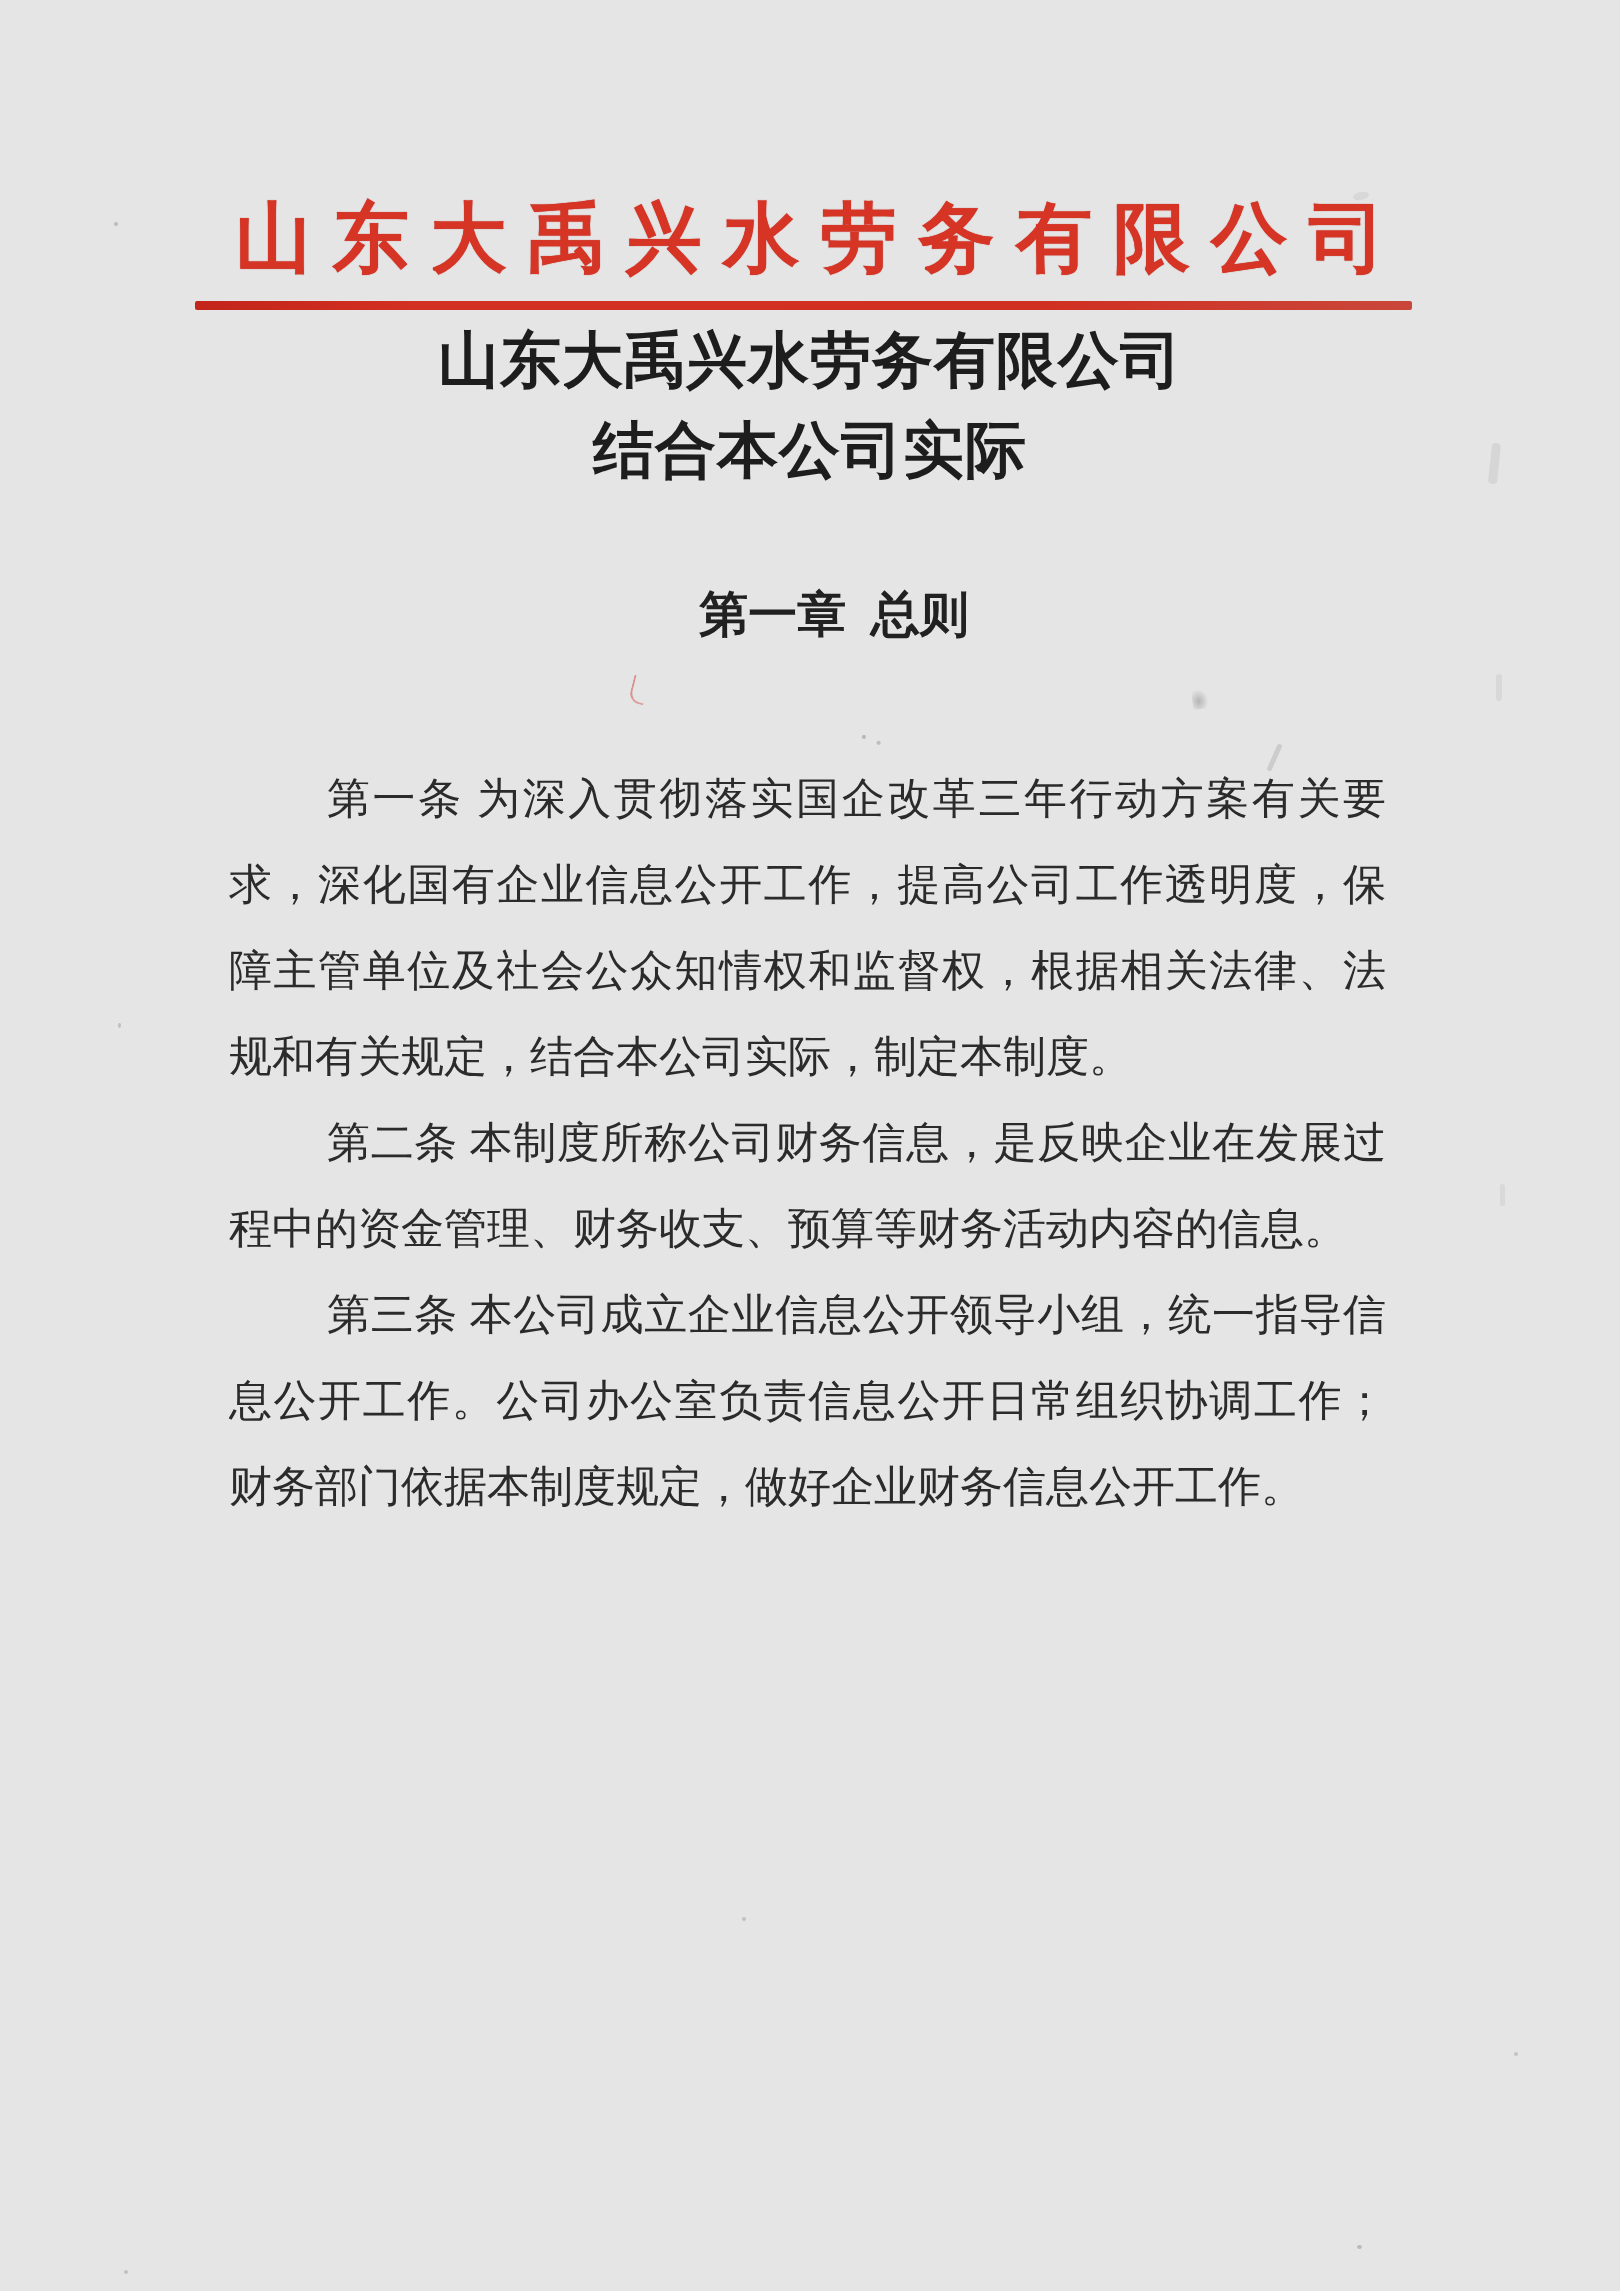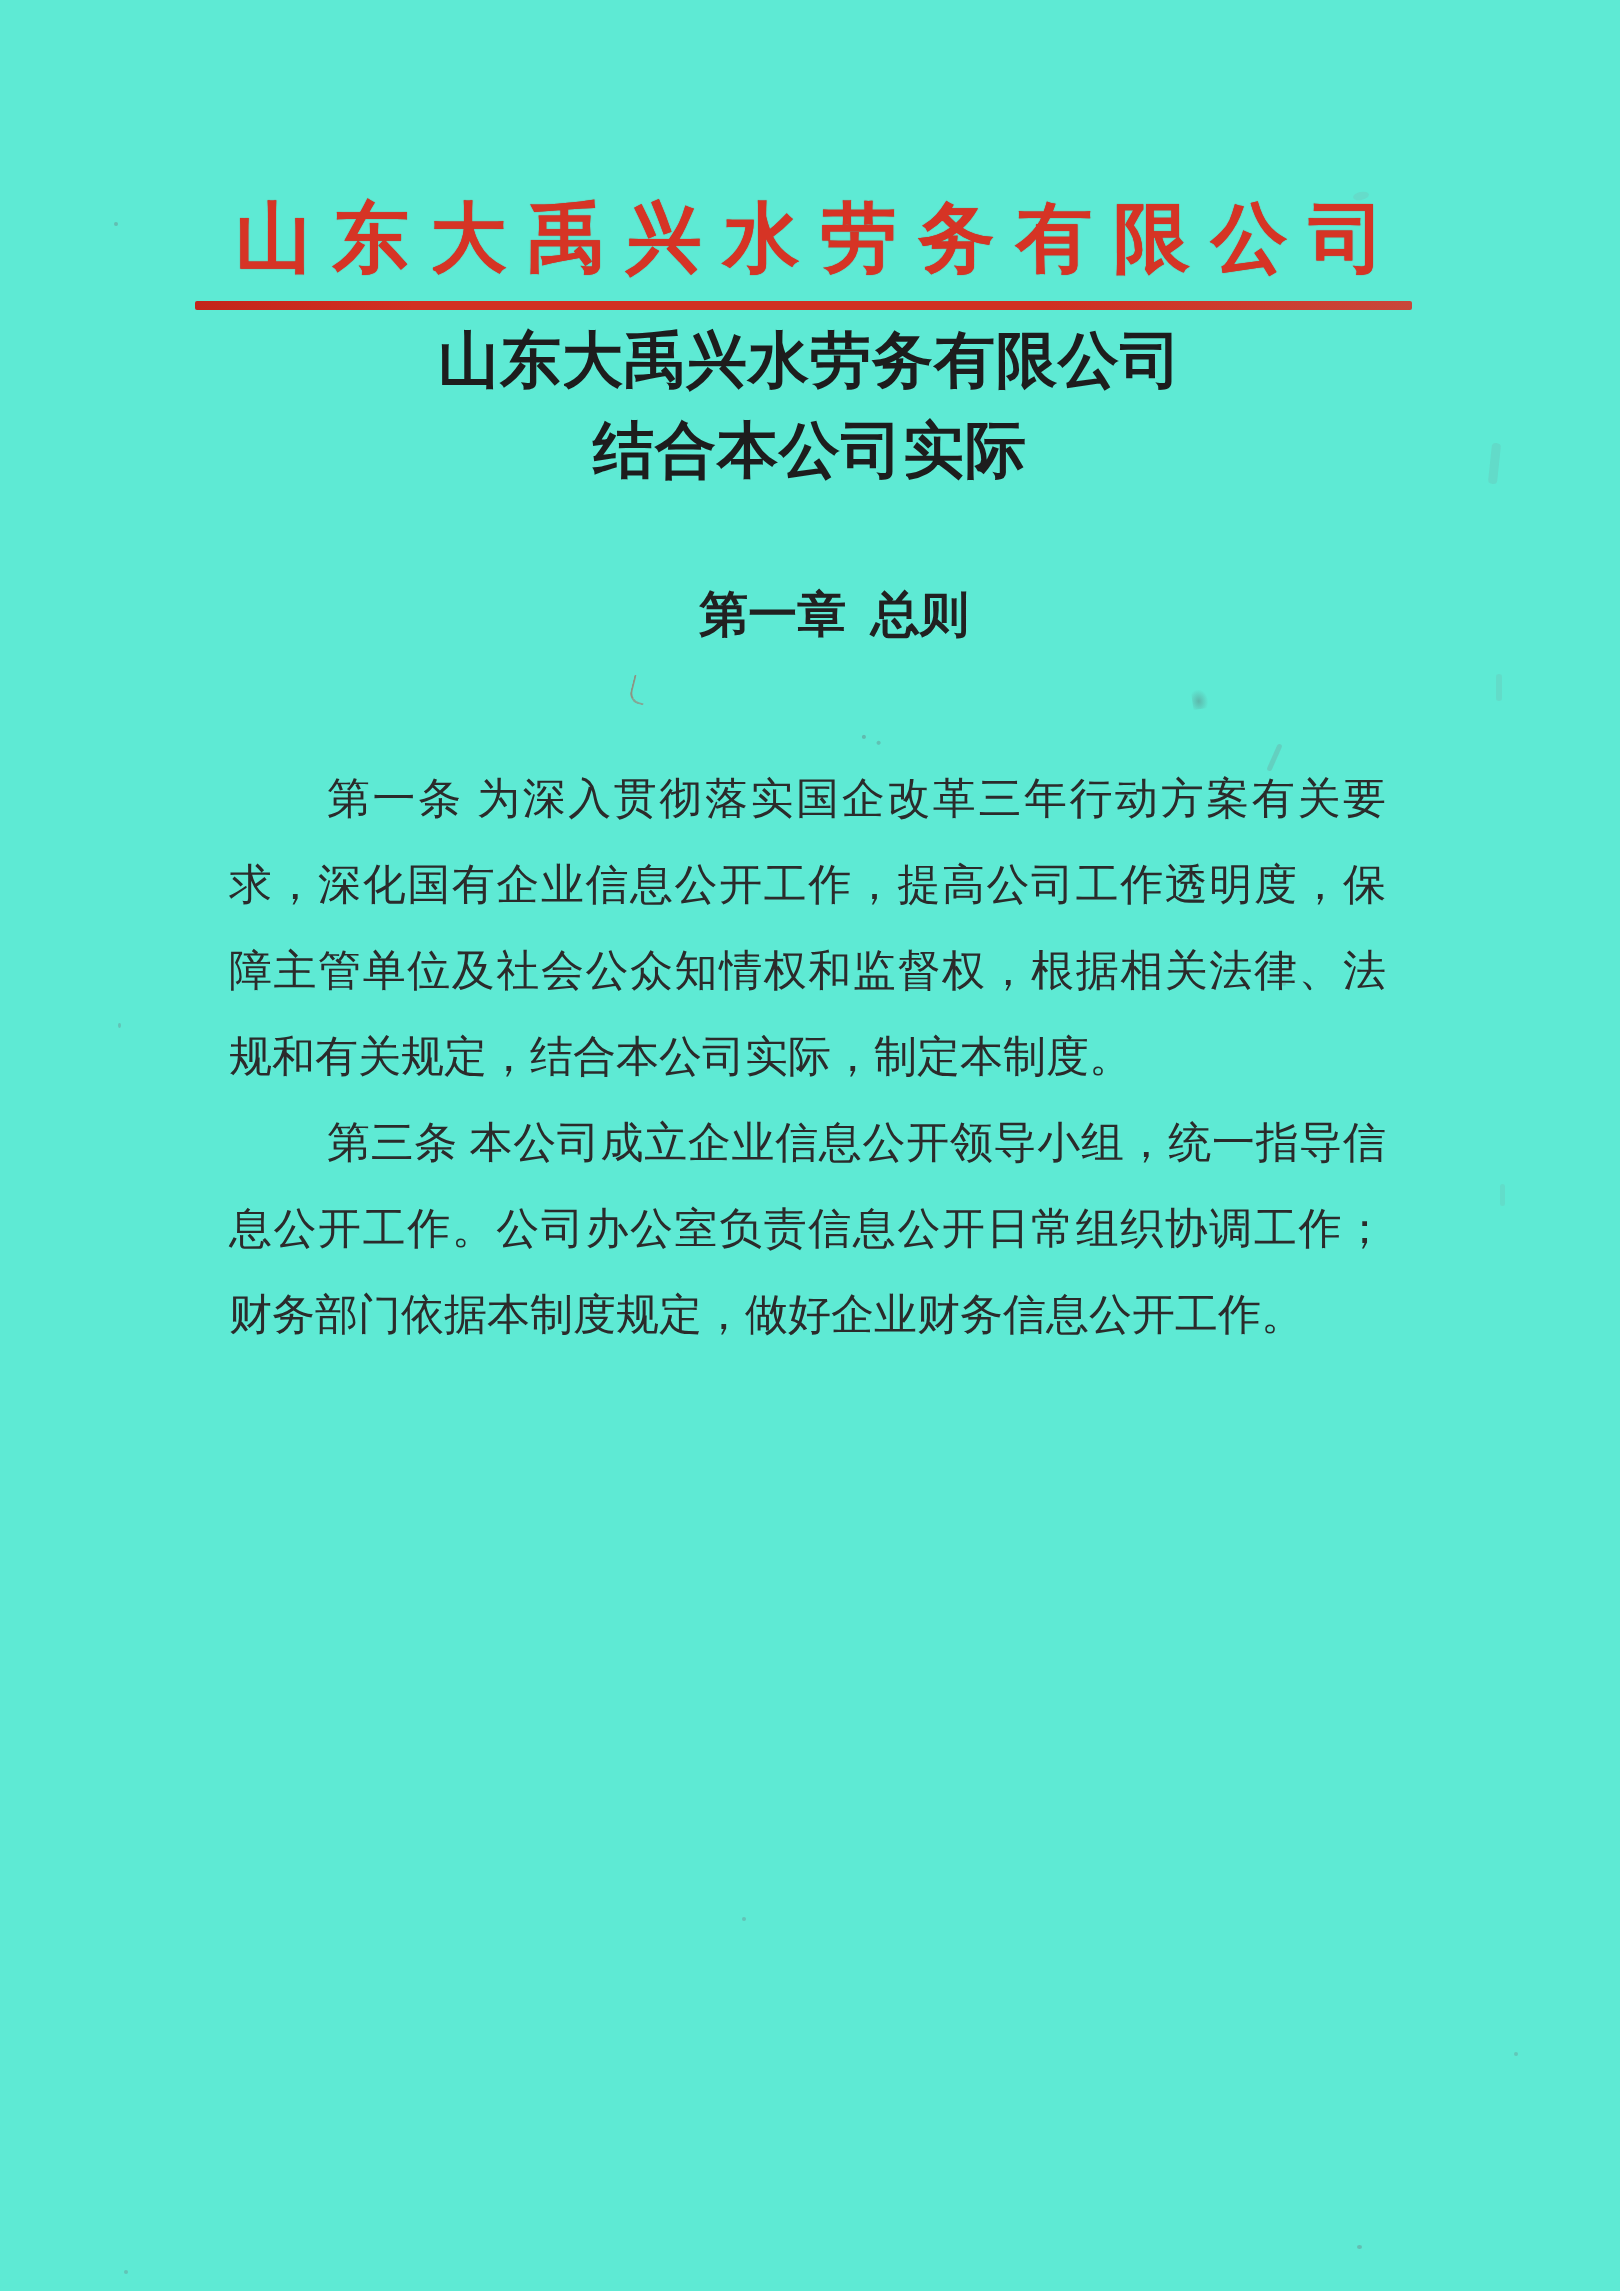--- a/index.html
+++ b/index.html
@@ -4,21 +4,21 @@
 <style>
   html,body{margin:0;padding:0;}
   body{
     background:#ffffff;
     font-family:"Liberation Serif", serif;
   }
   .page{
     position:relative;
     width:1620px;
     height:2292px;
-    background:#5eead4;
+    background:#e5e5e5;
     overflow:hidden;
   }
   
   .letterhead-text{
     position:absolute;
     top:200px; left:0; width:1620px;
     text-align:center;
     font-size:76px;
     font-weight:bold;
     line-height:1;
@@ -130,20 +130,21 @@
 
   <h1 class="doc-title">
     <span>山东大禹兴水劳务有限公司</span>
     <span>结合本公司实际</span>
   </h1>
 
   <h2 class="chapter">第一章  总则</h2>
 
   <section class="body-block">
     <p class="article">第一条 为深入贯彻落实国企改革三年行动方案有关要求，深化国有企业信息公开工作，提高公司工作透明度，保障主管单位及社会公众知情权和监督权，根据相关法律、法规和有关规定，结合本公司实际，制定本制度。</p>
+    <p class="article">第二条 本制度所称公司财务信息，是反映企业在发展过程中的资金管理、财务收支、预算等财务活动内容的信息。</p>
     <p class="article">第三条 本公司成立企业信息公开领导小组，统一指导信息公开工作。公司办公室负责信息公开日常组织协调工作；财务部门依据本制度规定，做好企业财务信息公开工作。</p>
   </section>
 
   <div class="artifact a-red-squiggle"></div>
   <div class="artifact a-gray-mark"></div>
   <div class="artifact a-dots-below-heading"></div>
   <div class="artifact a-streak-1"></div>
   <div class="artifact a-smudge-1"></div>
   <div class="artifact a-smudge-2"></div>
   <div class="artifact a-smudge-3"></div>

